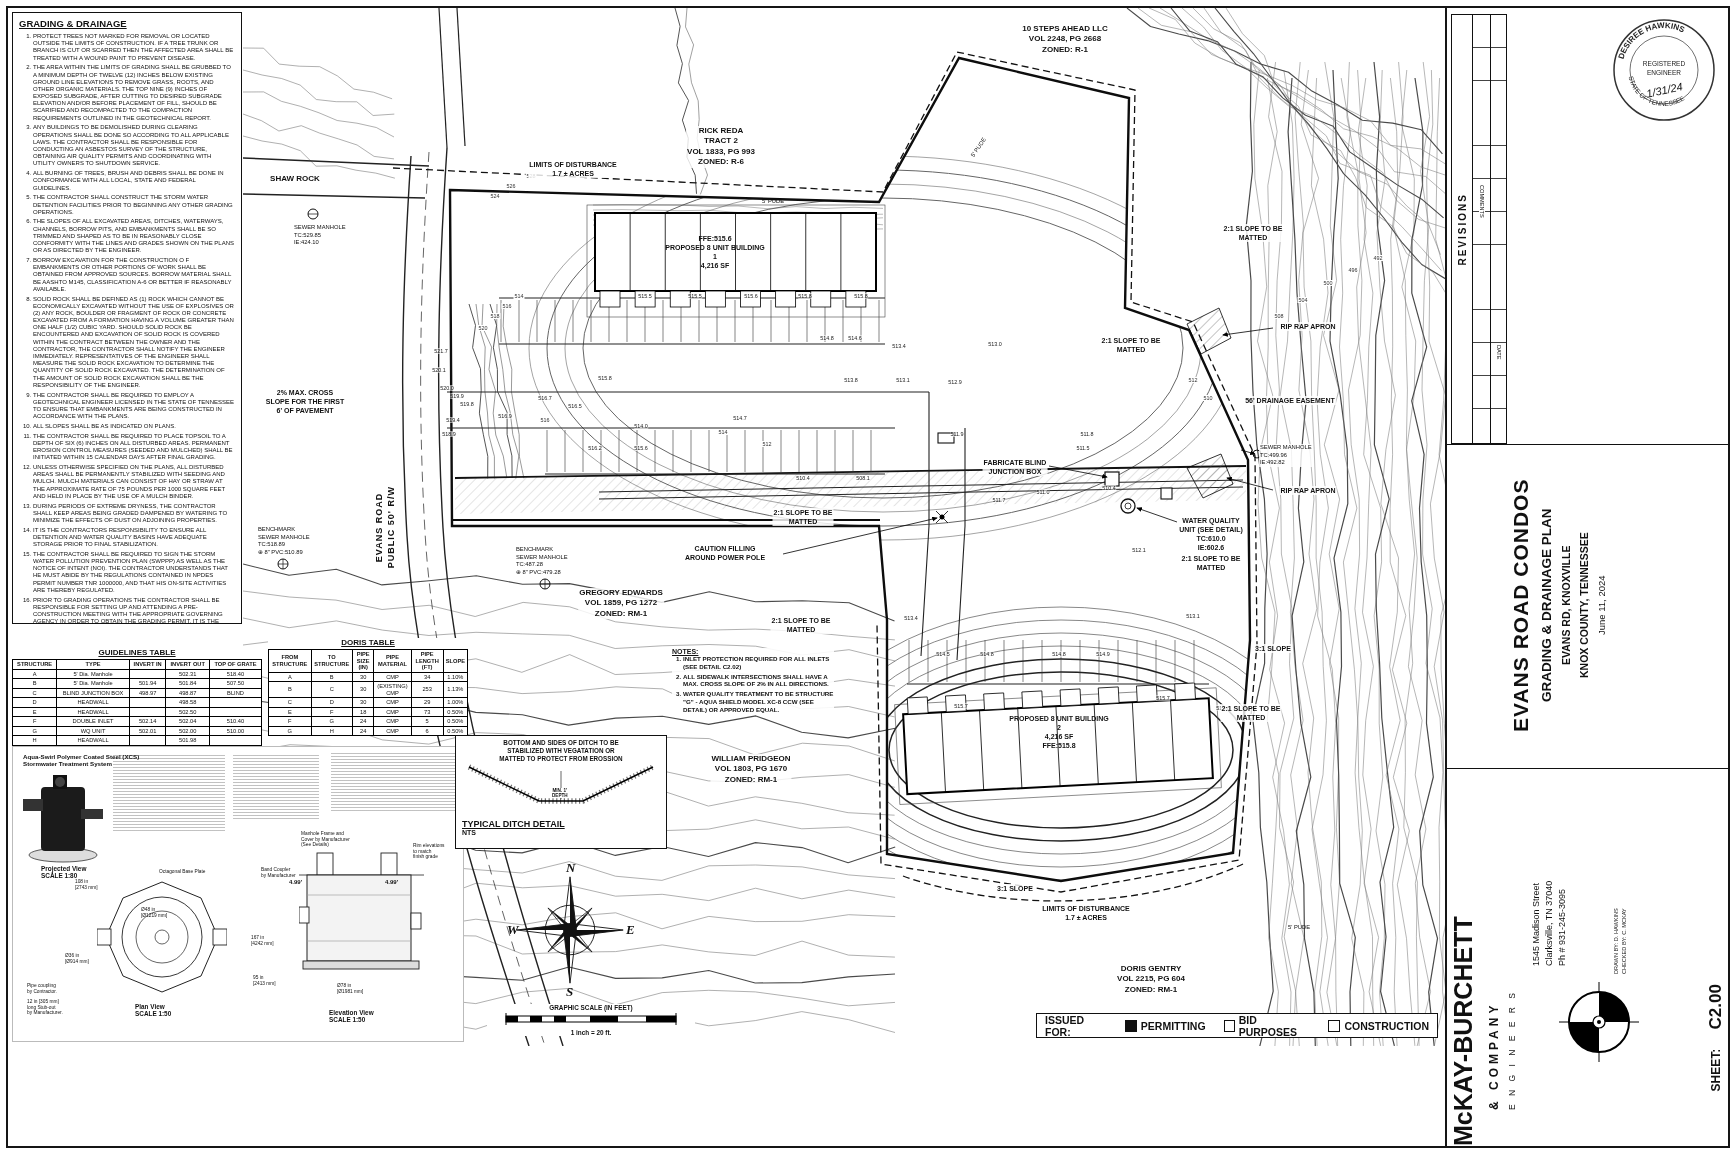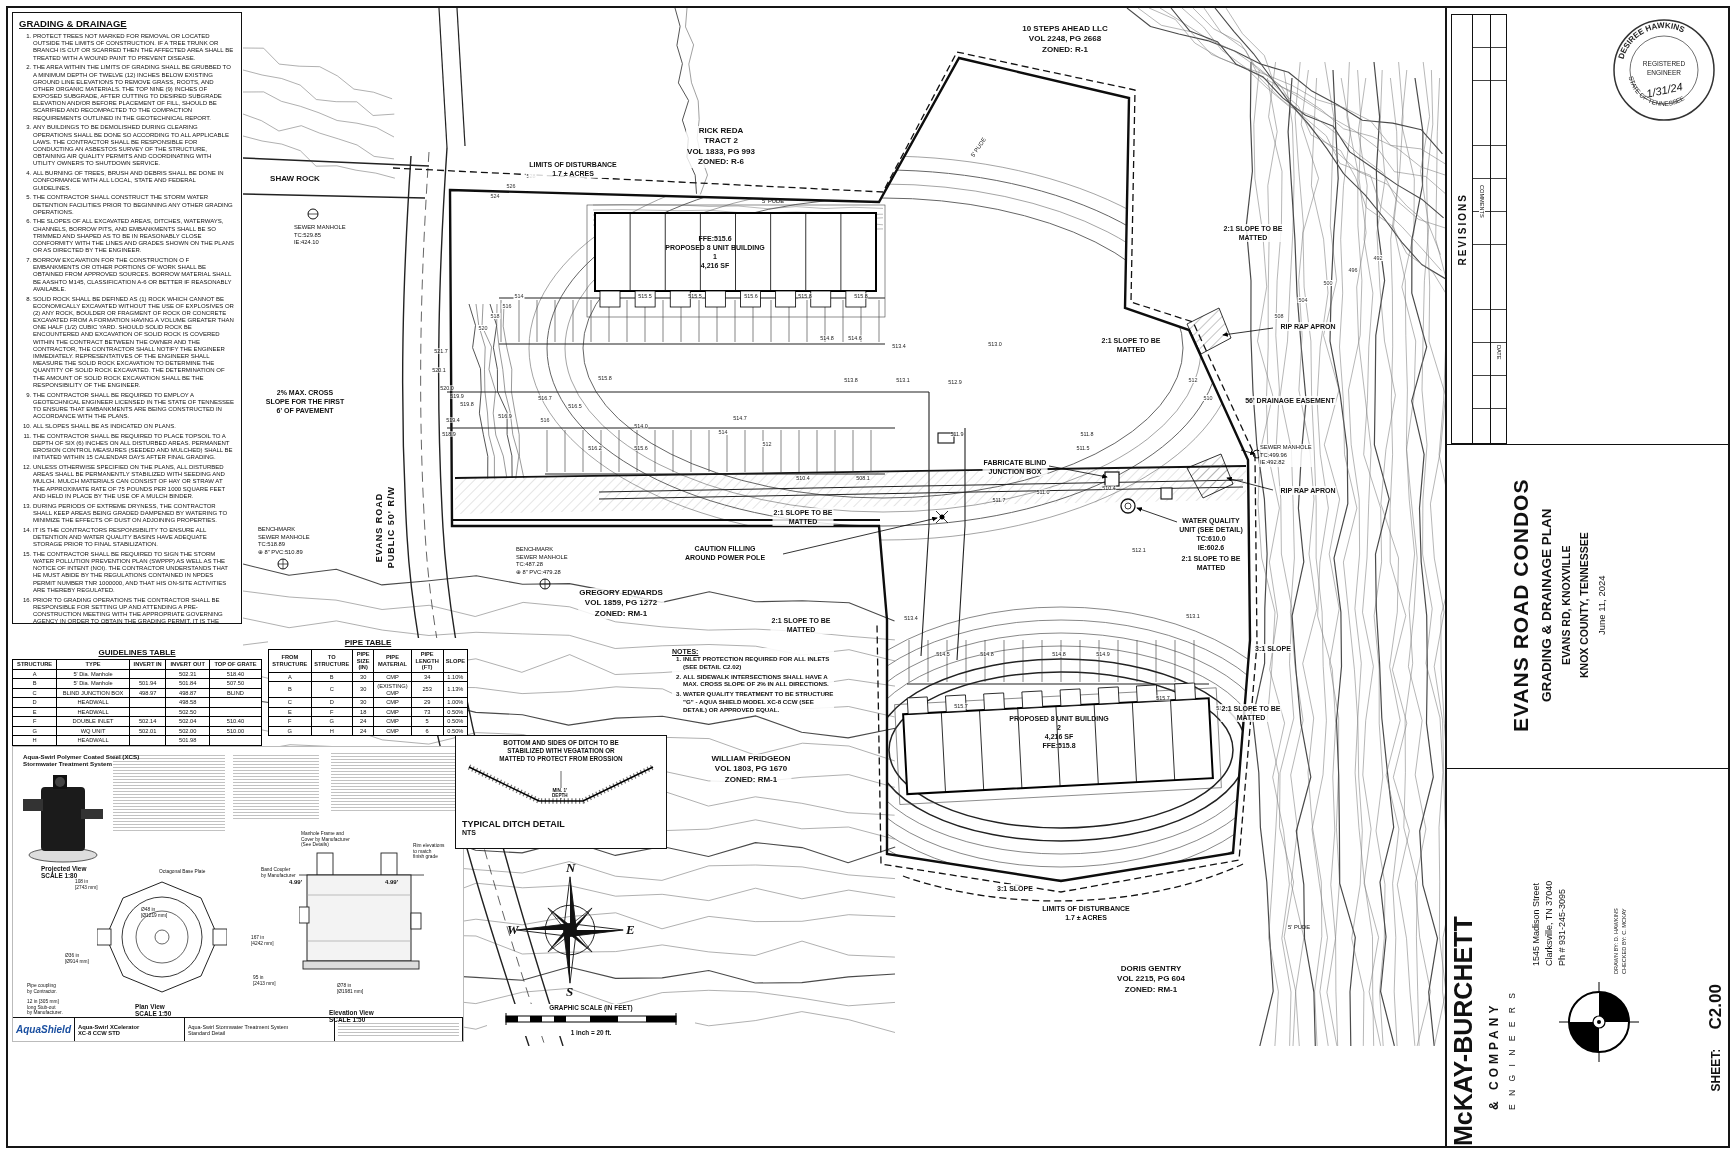--- a/index.html
+++ b/index.html
@@ -42,21 +42,21 @@
   
   #pnotes{position:absolute;left:672px;top:648px;width:162px;background:rgba(255,255,255,.9);z-index:12;}
   #pnotes h2{font-size:7px;margin:0;text-decoration:underline;}
   #pnotes ol{margin:0;padding-left:11px;font-size:6.2px;font-weight:bold;line-height:1.25;}
   #pnotes li{margin-bottom:2px;}
 
   
   #ditch{position:absolute;left:455px;top:735px;width:212px;height:114px;border:1.2px solid #111;background:#fff;
          z-index:12;box-sizing:border-box;padding:3px 6px;text-align:center;}
   #ditch .callout{font-size:6.3px;font-weight:bold;line-height:1.25;white-space:pre-line;}
-  #ditch h2{font-size:9px;margin:2px 0 0 0;text-align:left;}
+  #ditch h2{font-size:9px;margin:2px 0 0 0;text-align:left;text-decoration:underline;}
   #ditch .scale{font-size:7px;font-weight:bold;text-align:left;}
   #ditch .depth{position:absolute;left:96px;top:52px;font-size:4.6px;font-weight:bold;white-space:pre-line;line-height:1.1;background:#fff;}
 
   
   #compass{position:absolute;left:505px;top:860px;width:130px;height:140px;z-index:12;}
   #compass .pt{position:absolute;font-family:"Liberation Serif",serif;font-style:italic;font-weight:bold;font-size:13px;}
   #gscale{position:absolute;left:487px;top:1004px;width:208px;z-index:12;background:#fff;text-align:center;}
   #gscale .t{font-size:6.4px;font-weight:bold;}
   #gscale .e{font-size:6.4px;font-weight:bold;}
 
@@ -626,21 +626,21 @@
             <td>HEADWALL</td>
             <td></td>
             <td>501.98</td>
             <td></td>
           </tr>
         </tbody>
     </table>
   </section>
 
   <section class="tablebox" id="ptbl">
-    <h2>PIPE TABLE</h2>
+    <h2>DORIS TABLE</h2>
     <table>
       <thead id="ptbl-head">
           <tr>
             <th>FROM STRUCTURE</th>
             <th>TO STRUCTURE</th>
             <th>PIPE SIZE (IN)</th>
             <th>PIPE MATERIAL</th>
             <th>PIPE LENGTH (FT)</th>
             <th>SLOPE</th>
           </tr>
@@ -828,32 +828,39 @@
 to match
 finish grade</div>
         <div class="alab " style="left: 248px; top: 120px;">Band Coupler
 by Manufacturer</div>
         <div class="alab " style="left: 324px; top: 236px;">Ø78 in
 [Ø1981 mm]</div>
         <div class="alab dim" style="left: 276px; top: 132px;">4.99'</div>
         <div class="alab dim" style="left: 372px; top: 132px;">4.99'</div>
       </div>
 
-    <div class="strip">
-      <div class="brand">AquaShield</div>
-      <div class="model">Aqua-Swirl XCelerator
-XC-8 CCW STD</div>
-      <div class="subt">Aqua-Swirl Stormwater Treatment System
-Standard Detail</div>
-      <div class="mcell">
-          <div class="micro" style="position:relative;width:100%;height:14px;"></div>
-        </div>
-    </div>
   </section>
 
+  <div id="issued">
+    <span class="lbl">ISSUED FOR:</span>
+    <div id="issued-opts" style="display:flex;gap:18px;">
+        <span class="iopt">
+          <span class="box filled"></span>
+          <span class="olbl">PERMITTING</span>
+        </span>
+        <span class="iopt">
+          <span class="box"></span>
+          <span class="olbl">BID PURPOSES</span>
+        </span>
+        <span class="iopt">
+          <span class="box"></span>
+          <span class="olbl">CONSTRUCTION</span>
+        </span>
+      </div>
+  </div>
 
   <aside id="tblock">
     <div id="revs">
       <div class="rlab">
           <span class="vtext">REVISIONS</span>
         </div>
       <div class="rcol c1">
           <span class="collab vtext">COMMENTS</span>
         </div>
       <div class="rcol c2">

